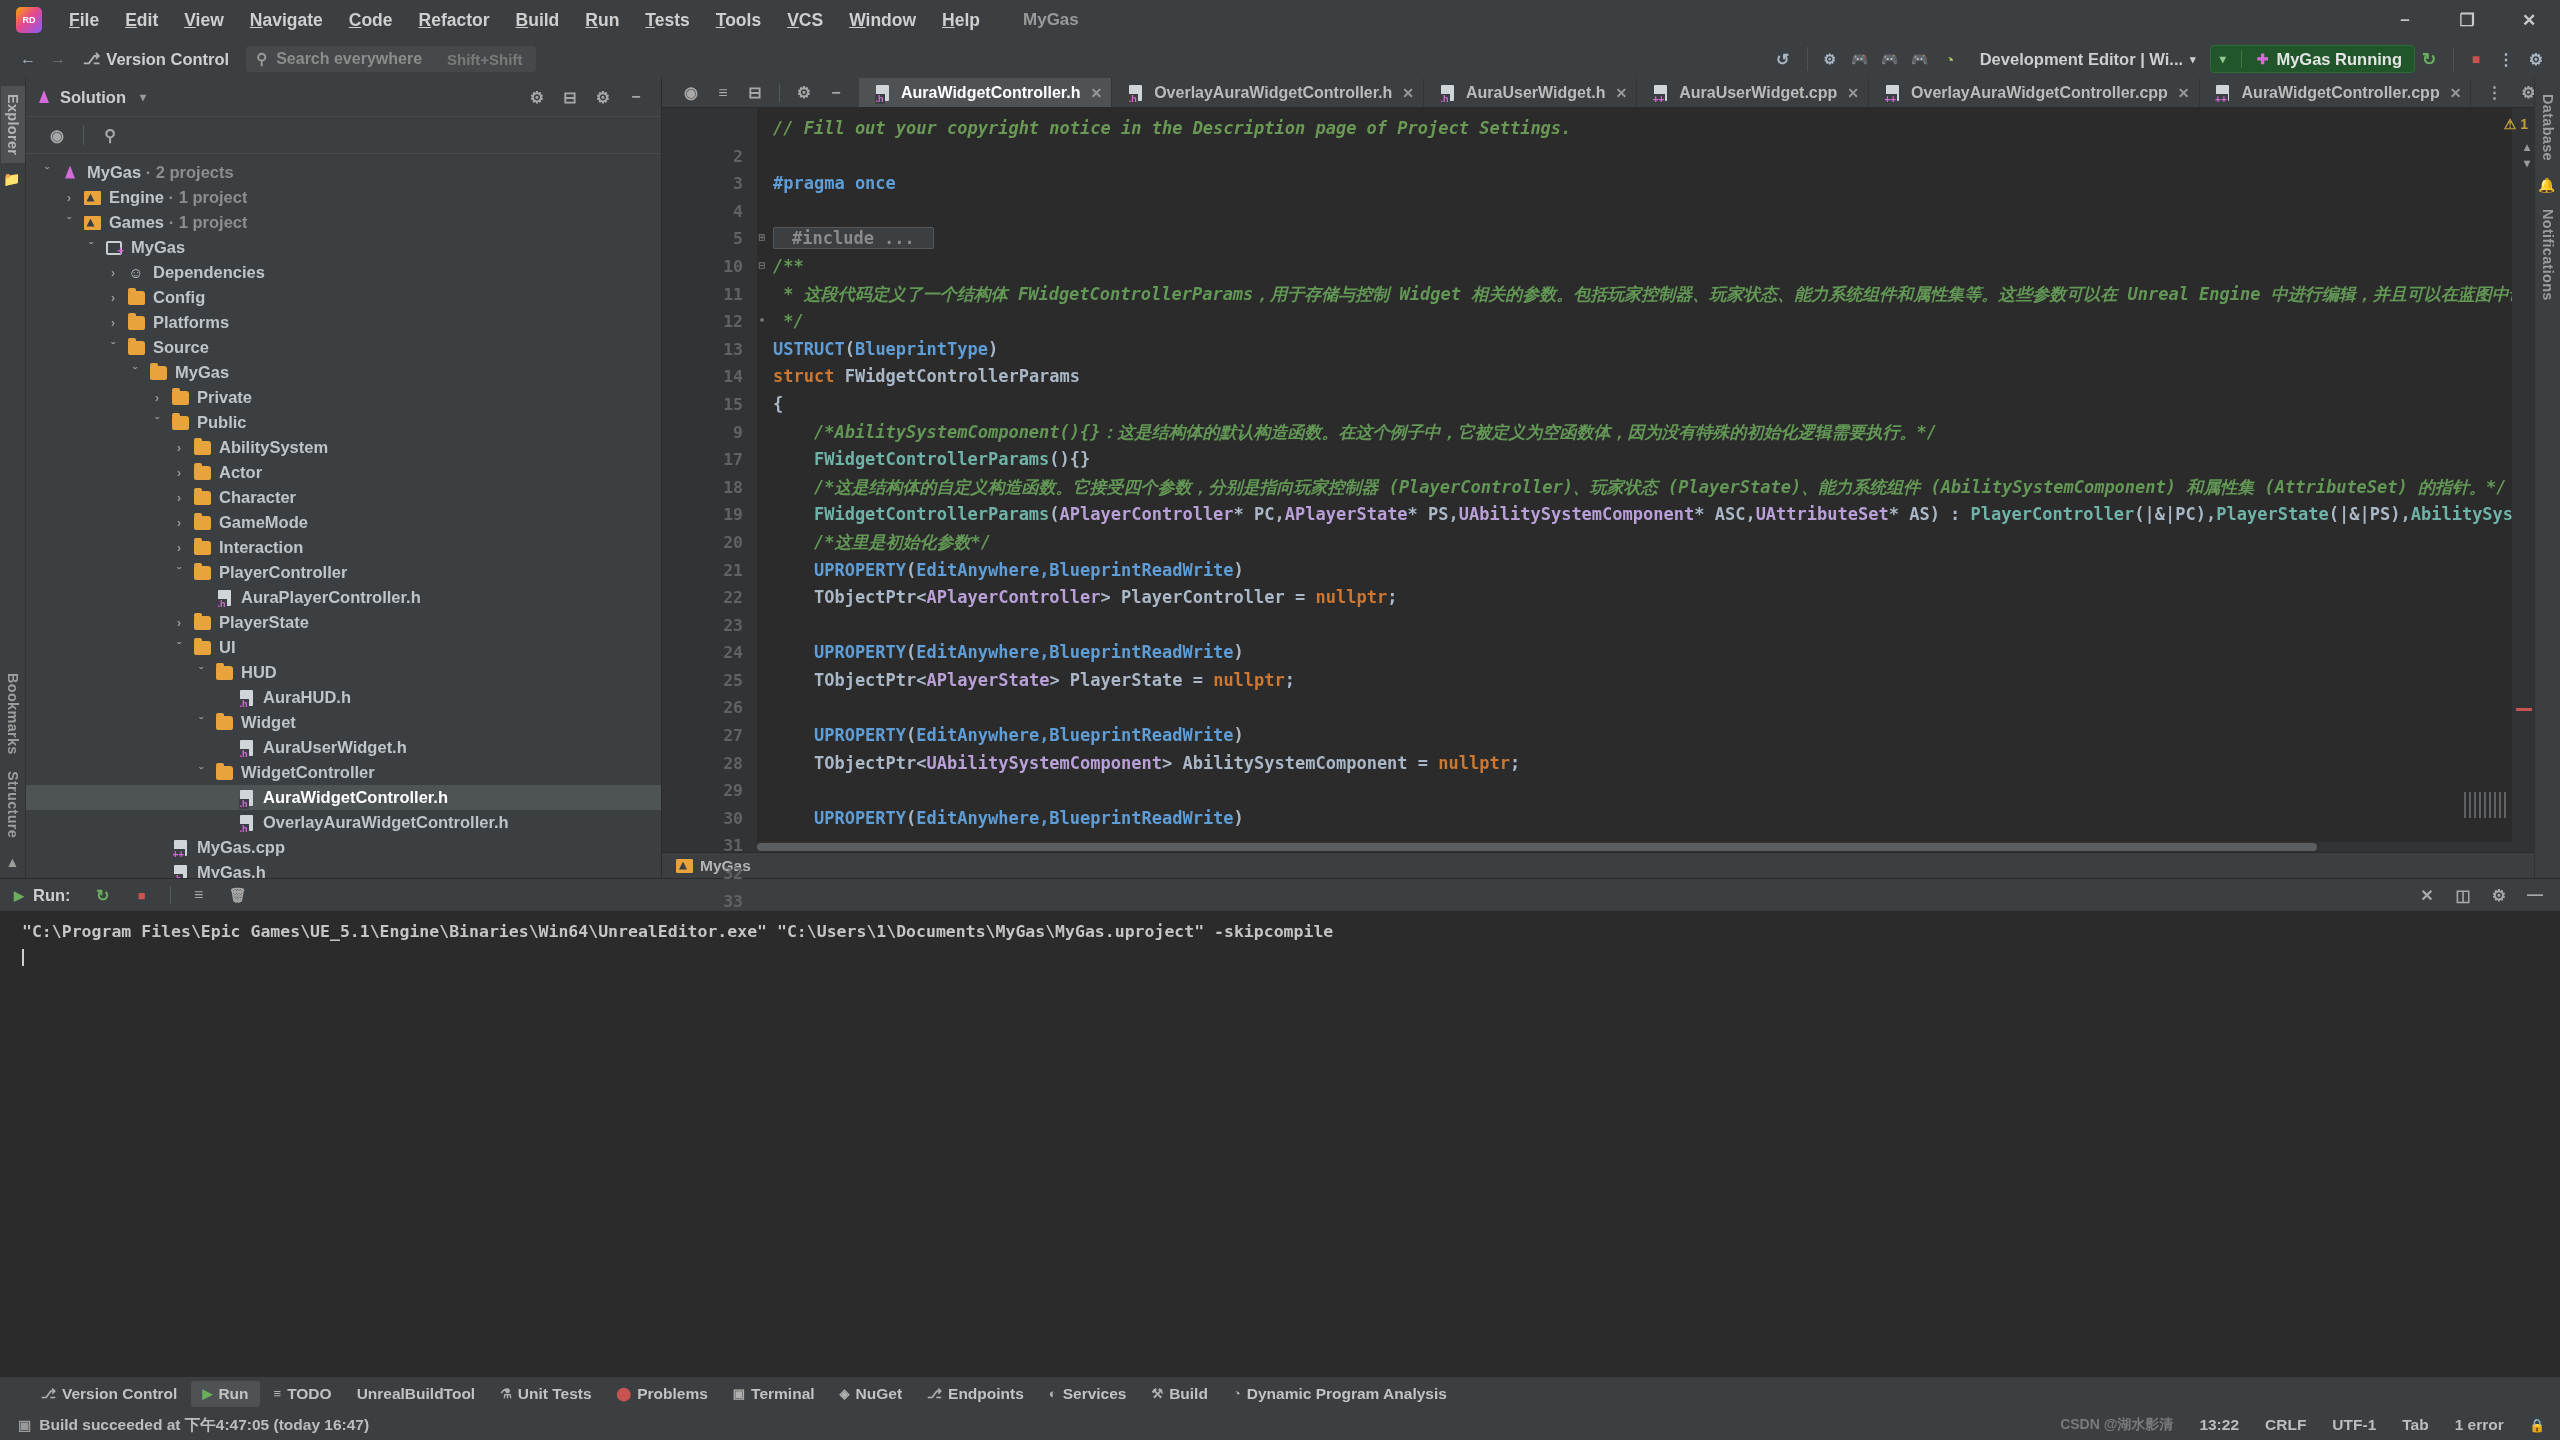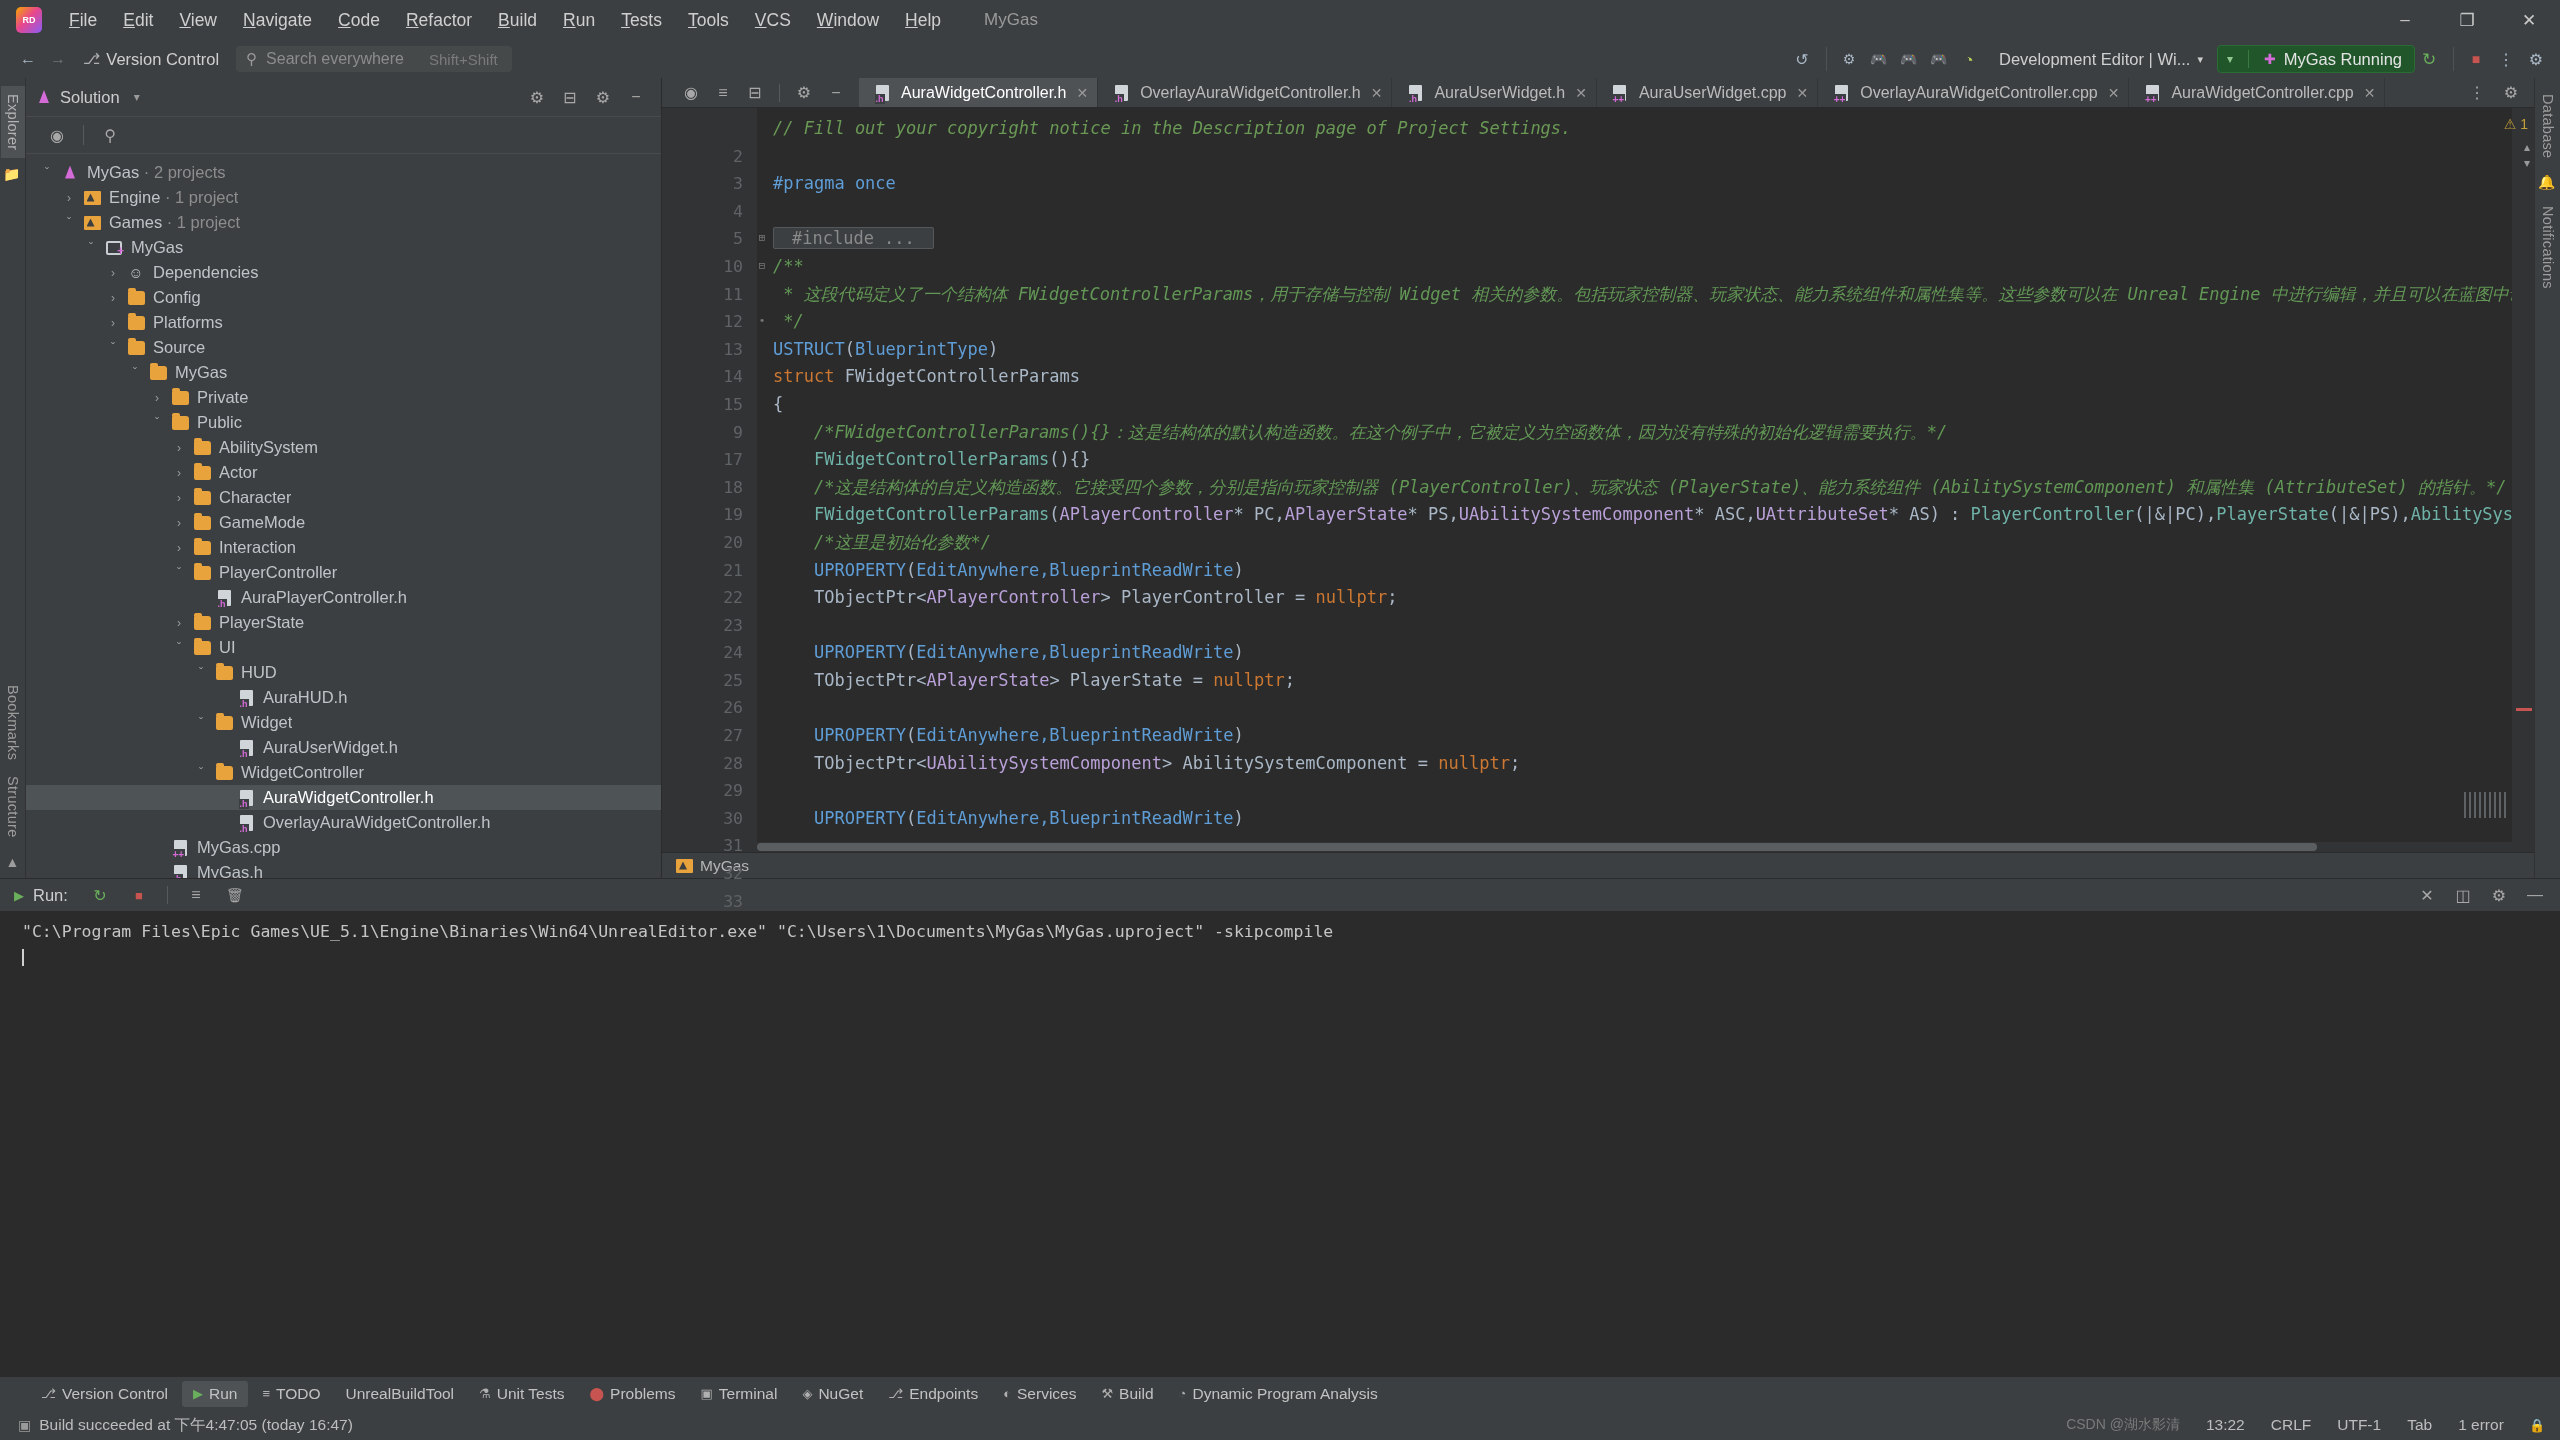--- a/index.html
+++ b/index.html
@@ -4,21 +4,21 @@
 <style>
   * { box-sizing: border-box; margin: 0; padding: 0; }
   html, body {
     width: 2560px; height: 1440px;
     background: #3c3f41;
     font-family: "Liberation Sans", sans-serif;
     color: #bbbbbb;
     overflow: hidden;
   }
   .app { width: 2560px; height: 1440px; display: flex; flex-direction: column;
-         background: #3c3f41; position: relative; }
+         background: #3c3f41; position: relative; font-weight: bold; }
 
   
   .menubar { height: 40px; display: flex; align-items: center; background: #3c3f41;
              padding-left: 10px; flex: 0 0 40px; position: relative; }
   .rd-logo { width: 26px; height: 26px; margin: 0 14px 0 6px; position: relative;
              border-radius: 5px; background: linear-gradient(135deg,#f7a600 0%,#e8478b 45%,#8b5cf6 100%); }
   .rd-logo::after { content: "RD"; position: absolute; inset: 0; display: flex;
              align-items: center; justify-content: center; font-size: 9px;
              font-weight: bold; color: #fff; }
   .menu-item { font-size: 17.5px; color: #cfcfcf; padding: 4px 13px; cursor: default; white-space: nowrap; }
@@ -572,21 +572,21 @@
             <div class="cl"></div>
             <div class="cl"><span class="pp">#pragma once</span></div>
             <div class="cl"></div>
             <div class="cl"><span class="fold-chip">#include ...</span></div>
             <div class="cl"><span class="cmt">/**</span></div>
             <div class="cl"><span class="cmt"> * 这段代码定义了一个结构体 FWidgetControllerParams，用于存储与控制 Widget 相关的参数。包括玩家控制器、玩家状态、能力系统组件和属性集等。这些参数可以在 Unreal Engine 中进行编辑，并且可以在蓝图中读写</span></div>
             <div class="cl"><span class="cmt"> */</span></div>
             <div class="cl"><span class="mac">USTRUCT</span><span class="pln">(</span><span class="mac">BlueprintType</span><span class="pln">)</span></div>
             <div class="cl"><span class="kw">struct </span><span class="pln">FWidgetControllerParams</span></div>
             <div class="cl"><span class="pln">{</span></div>
-            <div class="cl"><span class="cmt">    /*FWidgetControllerParams(){}：这是结构体的默认构造函数。在这个例子中，它被定义为空函数体，因为没有特殊的初始化逻辑需要执行。*/</span></div>
+            <div class="cl"><span class="cmt">    /*AbilitySystemComponent(){}：这是结构体的默认构造函数。在这个例子中，它被定义为空函数体，因为没有特殊的初始化逻辑需要执行。*/</span></div>
             <div class="cl"><span class="fn">    FWidgetControllerParams</span><span class="pln">(){}</span></div>
             <div class="cl"><span class="cmt">    /*这是结构体的自定义构造函数。它接受四个参数，分别是指向玩家控制器 (PlayerController)、玩家状态 (PlayerState)、能力系统组件 (AbilitySystemComponent) 和属性集 (AttributeSet) 的指针。*/</span></div>
             <div class="cl"><span class="fn">    FWidgetControllerParams</span><span class="pln">(</span><span class="typ">APlayerController</span><span class="pln">* PC,</span><span class="typ">APlayerState</span><span class="pln">* PS,</span><span class="typ">UAbilitySystemComponent</span><span class="pln">* ASC,</span><span class="typ">UAttributeSet</span><span class="pln">* AS) : </span><span class="fn">PlayerController</span><span class="pln">(|&amp;|PC),</span><span class="fn">PlayerState</span><span class="pln">(|&amp;|PS),</span><span class="fn">AbilitySystemComp</span></div>
             <div class="cl"><span class="cmt">    /*这里是初始化参数*/</span></div>
             <div class="cl"><span class="mac">    UPROPERTY</span><span class="pln">(</span><span class="mac">EditAnywhere,BlueprintReadWrite</span><span class="pln">)</span></div>
             <div class="cl"><span class="pln">    TObjectPtr</span><span class="pln">&lt;</span><span class="typ">APlayerController</span><span class="pln">&gt; PlayerController = </span><span class="kw">nullptr</span><span class="pln">;</span></div>
             <div class="cl"></div>
             <div class="cl"><span class="mac">    UPROPERTY</span><span class="pln">(</span><span class="mac">EditAnywhere,BlueprintReadWrite</span><span class="pln">)</span></div>
             <div class="cl"><span class="pln">    TObjectPtr</span><span class="pln">&lt;</span><span class="typ">APlayerState</span><span class="pln">&gt; PlayerState = </span><span class="kw">nullptr</span><span class="pln">;</span></div>
             <div class="cl"></div>

